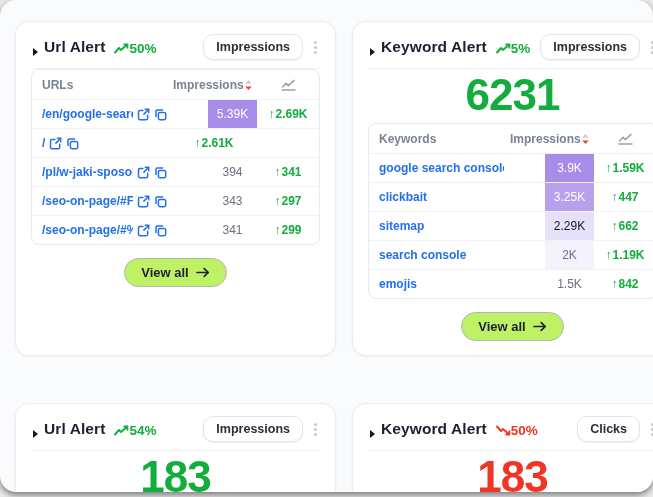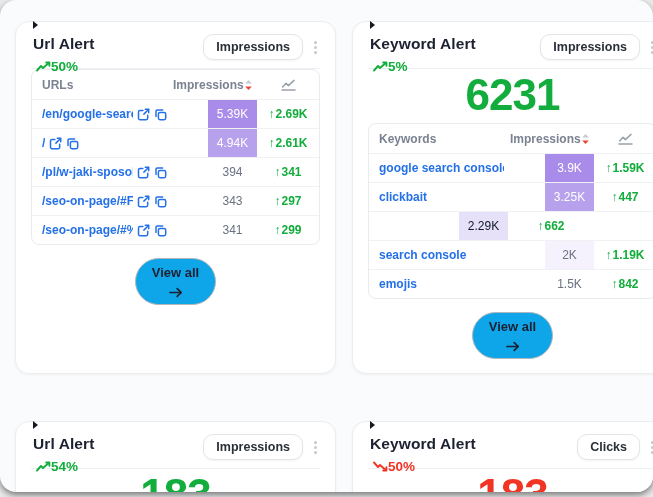--- a/index.html
+++ b/index.html
@@ -19,21 +19,21 @@
     display:grid;grid-template-columns:321px 321px;
     column-gap:16px;row-gap:47px;
   }
   .card{
     background:#fff;border:1px solid #ededf0;border-radius:14px;
     box-shadow:0 1px 3px rgba(30,35,48,.05);
     padding:13px 12px 12px;box-sizing:border-box;width:321px;
   }
   
   .card-head{display:flex;align-items:center;justify-content:space-between;padding:0 2px 0 5px;height:24px;}
-  .title-wrap{display:flex;align-items:flex-start;gap:6px;cursor:pointer;flex-direction:column;}
+  .title-wrap{display:flex;align-items:flex-end;gap:6px;cursor:pointer;}
   .caret{width:0;height:0;border-left:5px solid #16191f;border-top:4px solid transparent;border-bottom:4px solid transparent;}
   .title{font-size:15.5px;font-weight:700;color:#1c2030;letter-spacing:.1px;}
   .trend{display:flex;align-items:center;margin-left:3px;}
   .trend .tval{font-size:13.5px;font-weight:700;}
   .trend.up .tval{color:var(--green);}
   .trend.down .tval{color:var(--red);}
   .head-right{display:flex;align-items:center;gap:7px;}
   .pill{
     background:#fff;border:1px solid #e3e5e9;border-radius:10px;
     box-shadow:0 1px 2px rgba(30,35,48,.06);
@@ -63,24 +63,23 @@
   .val{justify-self:end;width:49px;height:100%;justify-content:center;font-size:12px;color:#6a7180;}
   .val.h1{background:var(--h1);color:#fff;}
   .val.h2{background:var(--h2);color:#fff;}
   .val.h3{background:var(--h3);color:#0f172a;}
   .val.h4{background:var(--h4);color:#6a7180;}
   .delta{justify-content:center;font-size:12px;font-weight:700;color:var(--green);}
   .delta .arr{margin-right:1px;}
   
   .viewall{
     display:flex;align-items:center;gap:7px;margin:13px auto 2px;
-    background:#0ea5e9;border:1.5px solid #b1b5bc;border-radius:999px;
+    background:#bef264;border:1.5px solid #b1b5bc;border-radius:999px;
     padding:6px 16px;font-size:13px;font-weight:800;color:#1c2030;cursor:pointer;
     font-family:inherit;
-    flex-direction:column;
   }
 </style>
 </head>
 <body>
 
 <div class="frame">
   <div class="cards">
       <section class="card">
     <div class="card-head">
       <div class="title-wrap">
@@ -155,21 +154,20 @@
                   <path d="M10.7 7.3 v3 a1.4 1.4 0 0 1 -1.4 1.4 h-6.4 a1.4 1.4 0 0 1 -1.4 -1.4 v-6.4 a1.4 1.4 0 0 1 1.4 -1.4 h3" fill="none" stroke="#2470e8" stroke-width="1.5" stroke-linecap="round"></path>
                 </svg>
               </span>
               <span class="rowico">
                 <svg width="13" height="13" viewBox="0 0 13 13">
                   <rect x="4.4" y="4.4" width="7.3" height="7.3" rx="1.6" fill="none" stroke="#2470e8" stroke-width="1.5"></rect>
                   <path d="M2 8.6 V3.3 a1.3 1.3 0 0 1 1.3 -1.3 h5.3" fill="none" stroke="#2470e8" stroke-width="1.5" stroke-linecap="round"></path>
                 </svg>
               </span>
             </div>
-            <div class="td val h2">4.94K</div>
             <div class="td delta">
               <span class="arr">↑</span>
               <span>2.61K</span>
             </div>
           </div>
           <div class="tr">
             <div class="td label">
               <a class="link">/pl/w-jaki-sposob-nal...</a>
               <span class="rowico">
                 <svg width="13" height="13" viewBox="0 0 13 13">
@@ -302,20 +300,23 @@
             <div class="td label">
               <a class="link">clickbait</a>
             </div>
             <div class="td val h2">3.25K</div>
             <div class="td delta">
               <span class="arr">↑</span>
               <span>447</span>
             </div>
           </div>
           <div class="tr">
+            <div class="td label">
+              <a class="link">sitemap</a>
+            </div>
             <div class="td val h3">2.29K</div>
             <div class="td delta">
               <span class="arr">↑</span>
               <span>662</span>
             </div>
           </div>
           <div class="tr">
             <div class="td label">
               <a class="link">search console</a>
             </div>

